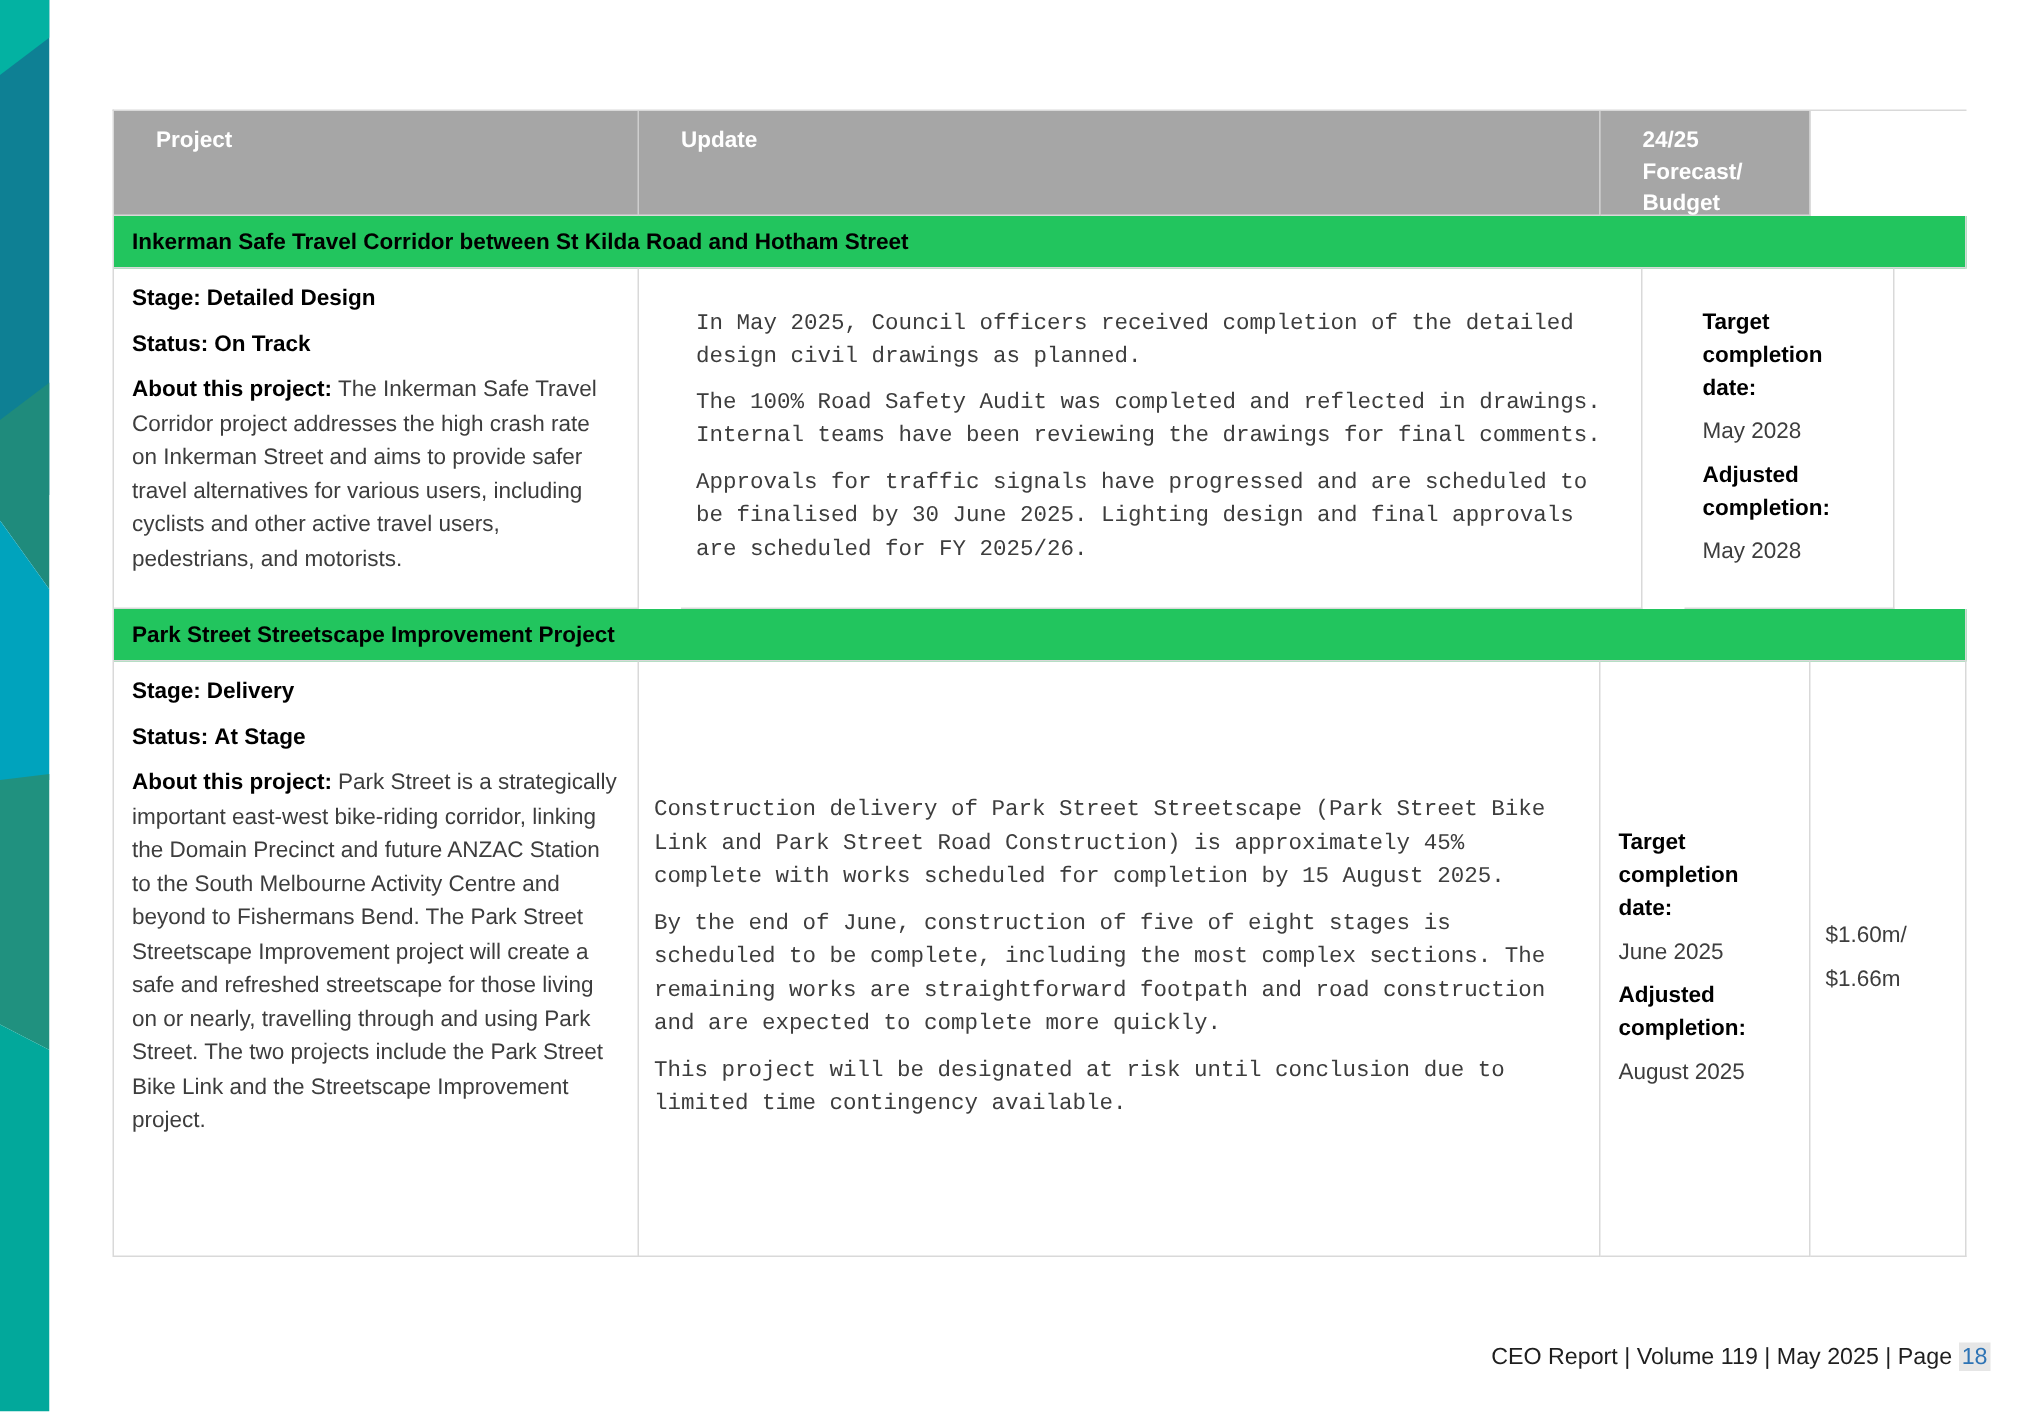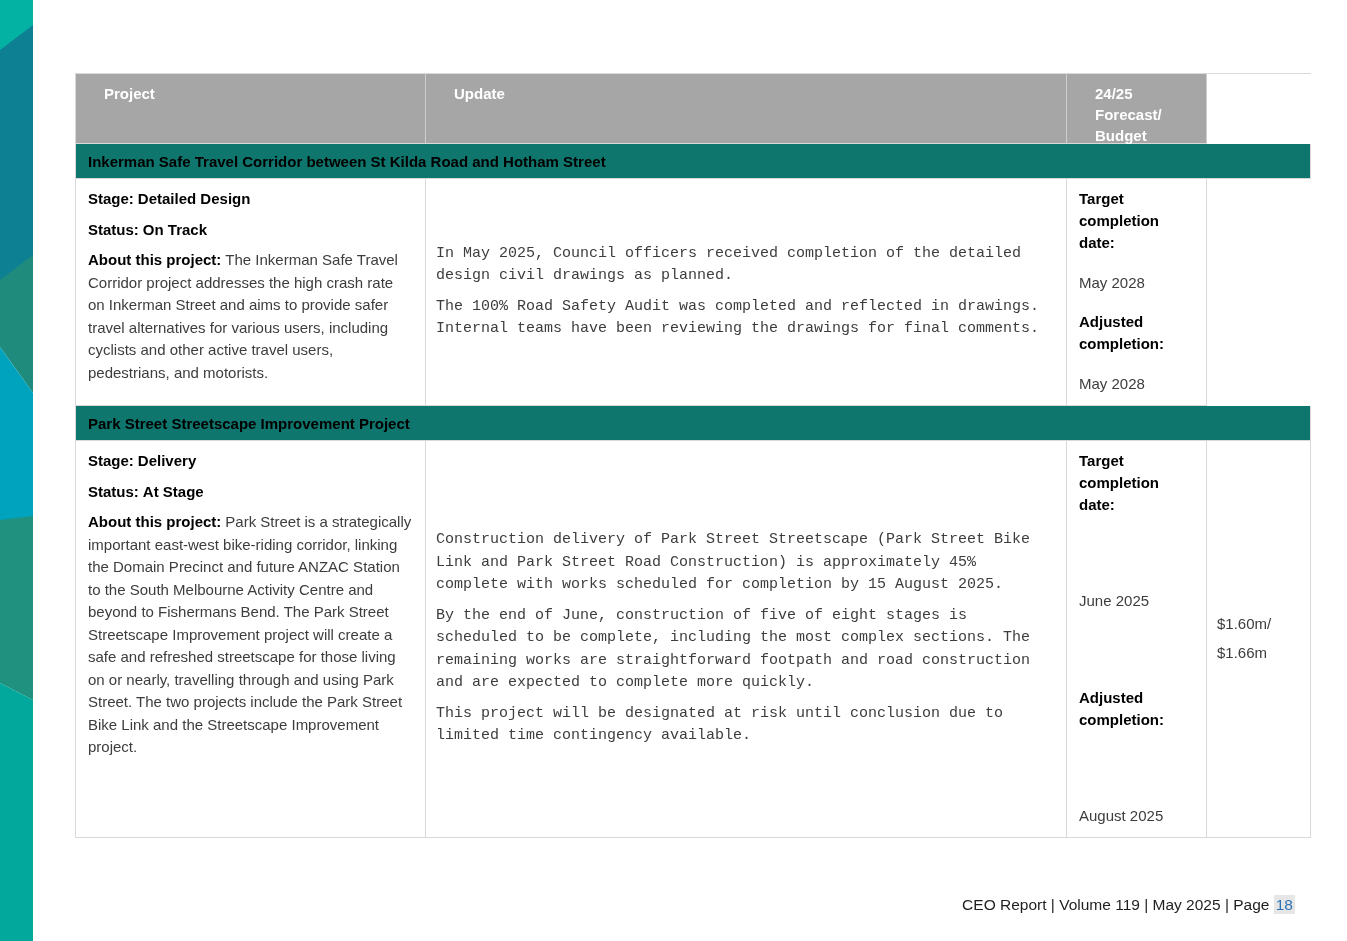--- a/index.html
+++ b/index.html
@@ -33,21 +33,21 @@
     line-height: 21px;
     padding: 9px 28px;
     height: 70px;
     border-right: 1px solid rgba(255,255,255,0.45);
     border-bottom: 1px solid #d9d9d9;
   }
   .hcell:last-child { border-right: 1px solid #d9d9d9; }
 
   .band {
     grid-column: 1 / -1;
-    background: #0f766e;
+    background: #22c55e;
     color: #000000;
     font-weight: bold;
     height: 35px;
     display: flex; align-items: center;
     padding: 0 12px;
     border-right: 1px solid #d9d9d9;
     border-bottom: 1px solid #d9d9d9;
   }
 
   .cell {
@@ -61,28 +61,28 @@
 
   .cell p { margin: 0 0 8px 0; }
   .cell p:last-child { margin-bottom: 0; }
 
   .v-center { display: flex; flex-direction: column; justify-content: center; }
 
   .bold { font-weight: bold; color: #000000; }
   .lead { font-weight: bold; color: #000000; margin-right: 4px; }
 
   .update-cell { padding-left: 10px; padding-right: 20px; font-family: Liberation Mono, monospace; }
-  .date-cell  { line-height: 22px; justify-content: space-between; }
+  .date-cell  { line-height: 22px; }
   .date-cell p { margin: 0 0 7px 0; }
   .budget-cell { padding-left: 10px; line-height: 22px; }
   .budget-cell p { margin: 0 0 7px 0; }
 
   .page-footer {
     position: absolute;
-    right: 52px; top: 896px;
+    right: 20px; top: 896px;
     font-size: 15.5px;
     color: #1f1f1f;
     white-space: nowrap;
   }
   .page-num {
     color: #2e74b5;
     background: #e6e6e6;
     padding: 1px 2px;
   }
 </style>
@@ -99,29 +99,30 @@
 </svg>
 
 <div class="doc-table tgrid">
 
   <div class="hcell">Project</div>
   <div class="hcell">Update</div>
   <div class="hcell">24/25 Forecast/ Budget</div>
 
   <div class="band">Inkerman Safe Travel Corridor between St Kilda Road and Hotham Street</div>
 
-  <div class="row-1 tgrid" style="grid-column:1/-1; grid-template-columns:350px 641px 140px 104px; display:grid;">
+  <div class="row-1 tgrid" style="grid-column:1/-1; grid-template-columns:350px 641px 140px 104px; display:grid;gap:28px;">
     <div class="cell">
       <p><span class="lead">Stage:</span><span class="bold">Detailed Design</span></p>
       <p><span class="lead">Status:</span><span class="bold">On Track</span></p>
       <p><span class="lead">About this project:</span><span>The Inkerman Safe Travel Corridor project addresses the high crash rate on Inkerman Street and aims to provide safer travel alternatives for various users, including cyclists and other active travel users, pedestrians, and motorists.</span></p>
     </div>
     <div class="cell update-cell v-center">
       <p>In May 2025, Council officers received completion of the detailed design civil drawings as planned.</p>
       <p>The 100% Road Safety Audit was completed and reflected in drawings. Internal teams have been reviewing the drawings for final comments.</p>
+      <p>Approvals for traffic signals have progressed and are scheduled to be finalised by 30 June 2025. Lighting design and final approvals are scheduled for FY 2025/26.</p>
     </div>
     <div class="cell date-cell v-center">
       <p class="bold">Target completion date:</p>
       <p>May 2028</p>
       <p class="bold">Adjusted completion:</p>
       <p>May 2028</p>
     </div>
   </div>
 
   <div class="band">Park Street Streetscape Improvement Project</div>

